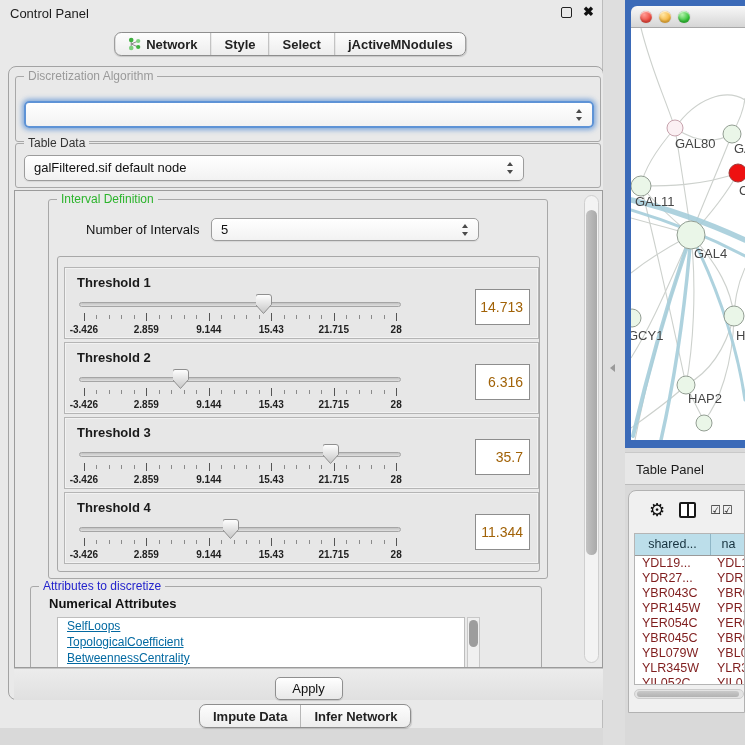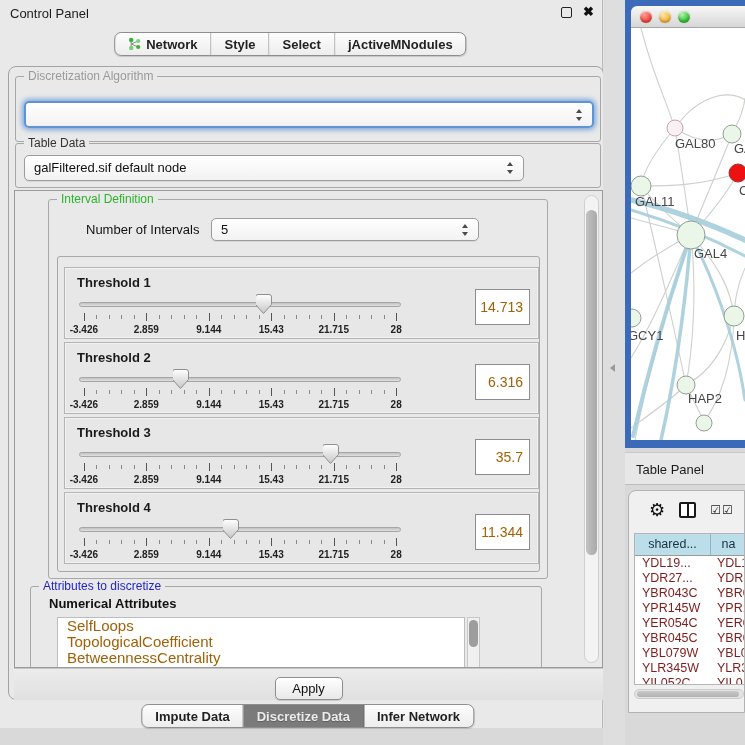--- a/index.html
+++ b/index.html
@@ -53,21 +53,21 @@
   .slider-track{position:absolute;left:0;right:0;top:10px;height:5px;background:linear-gradient(#c2c2c2,#e0e0e0);border:1px solid #a5a5a5;border-radius:4px;}
   .slider-thumb{position:absolute;top:2px;z-index:3;}
   .slider-ticks{position:absolute;left:0;right:0;top:21px;height:9px;}
   .slider-ticks .tick{position:absolute;top:2px;width:1px;height:4px;background:#8a8a8a;}
   .slider-ticks .tick.major{top:0;height:8px;background:#555;}
   .slider-labels{position:absolute;left:0;right:0;top:32px;height:12px;}
   .slider-labels span{position:absolute;transform:translateX(-50%);font-size:10px;font-weight:bold;color:#222;white-space:nowrap;}
   .value-box{position:absolute;right:8px;top:21px;width:55px;height:36px;background:#fff;border:1px solid #8d8d8d;font-size:14px;color:#a16207;text-align:right;line-height:34px;padding-right:6px;}
   
   .attr-heading{position:absolute;left:18px;top:9px;font-size:13px;font-weight:bold;color:#111;}
-  .attr-list{position:absolute;left:26px;top:30px;width:408px;height:96px;background:#fff;border:1px solid #bdbdbd;overflow:hidden;font-size:15px;color:#a16207;}
+  .attr-list{position:absolute;left:26px;top:30px;width:408px;height:96px;background:#fff;border:1px solid #bdbdbd;overflow:hidden;font-size:12px;color:#0369a1;text-decoration:underline;}
   .attr-list .item{padding:1px 0 1px 9px;line-height:14px;}
   .attr-scroll{position:absolute;left:436px;top:30px;width:13px;height:96px;background:#f0f0f0;border:1px solid #c8c8c8;}
   .attr-scroll .thumb{position:absolute;left:1px;top:2px;width:9px;height:27px;background:#9d9d9d;border-radius:5px;}
   
   .apply-row{position:absolute;left:5px;top:601px;width:589px;height:32px;background:linear-gradient(#ececec,#e0e0e0);border-top:1px solid #c6c6c6;display:flex;align-items:flex-end;justify-content:center;}
   .apply-btn{min-width:68px;height:23px;background:linear-gradient(#ffffff,#e8e8e8);border:1px solid #8f8f8f;border-radius:5px;font-size:13px;color:#111;text-align:center;line-height:21px;padding:0 12px;box-shadow:0 1px 1px rgba(0,0,0,.15);}
   
   .divider{position:absolute;left:603px;top:0;width:22px;height:745px;background:#dedede;}
   .divider .collapse-arrow{position:absolute;left:7px;top:364px;width:0;height:0;border-top:4px solid transparent;border-bottom:4px solid transparent;border-right:5px solid #9a9a9a;}
   
@@ -385,23 +385,20 @@
 
       <div class="apply-row">
         <div class="apply-btn">Apply</div>
       </div>
     </div>
 
     <div class="tabbar bottom">
       <div class="seg">
           <span>Impute Data</span>
         </div>
-      <div class="seg selected">
-          <span>Discretize Data</span>
-        </div>
       <div class="seg">
           <span>Infer Network</span>
         </div>
     </div>
   </div>
 
   <div class="divider">
     <div class="collapse-arrow"></div>
   </div>
 

